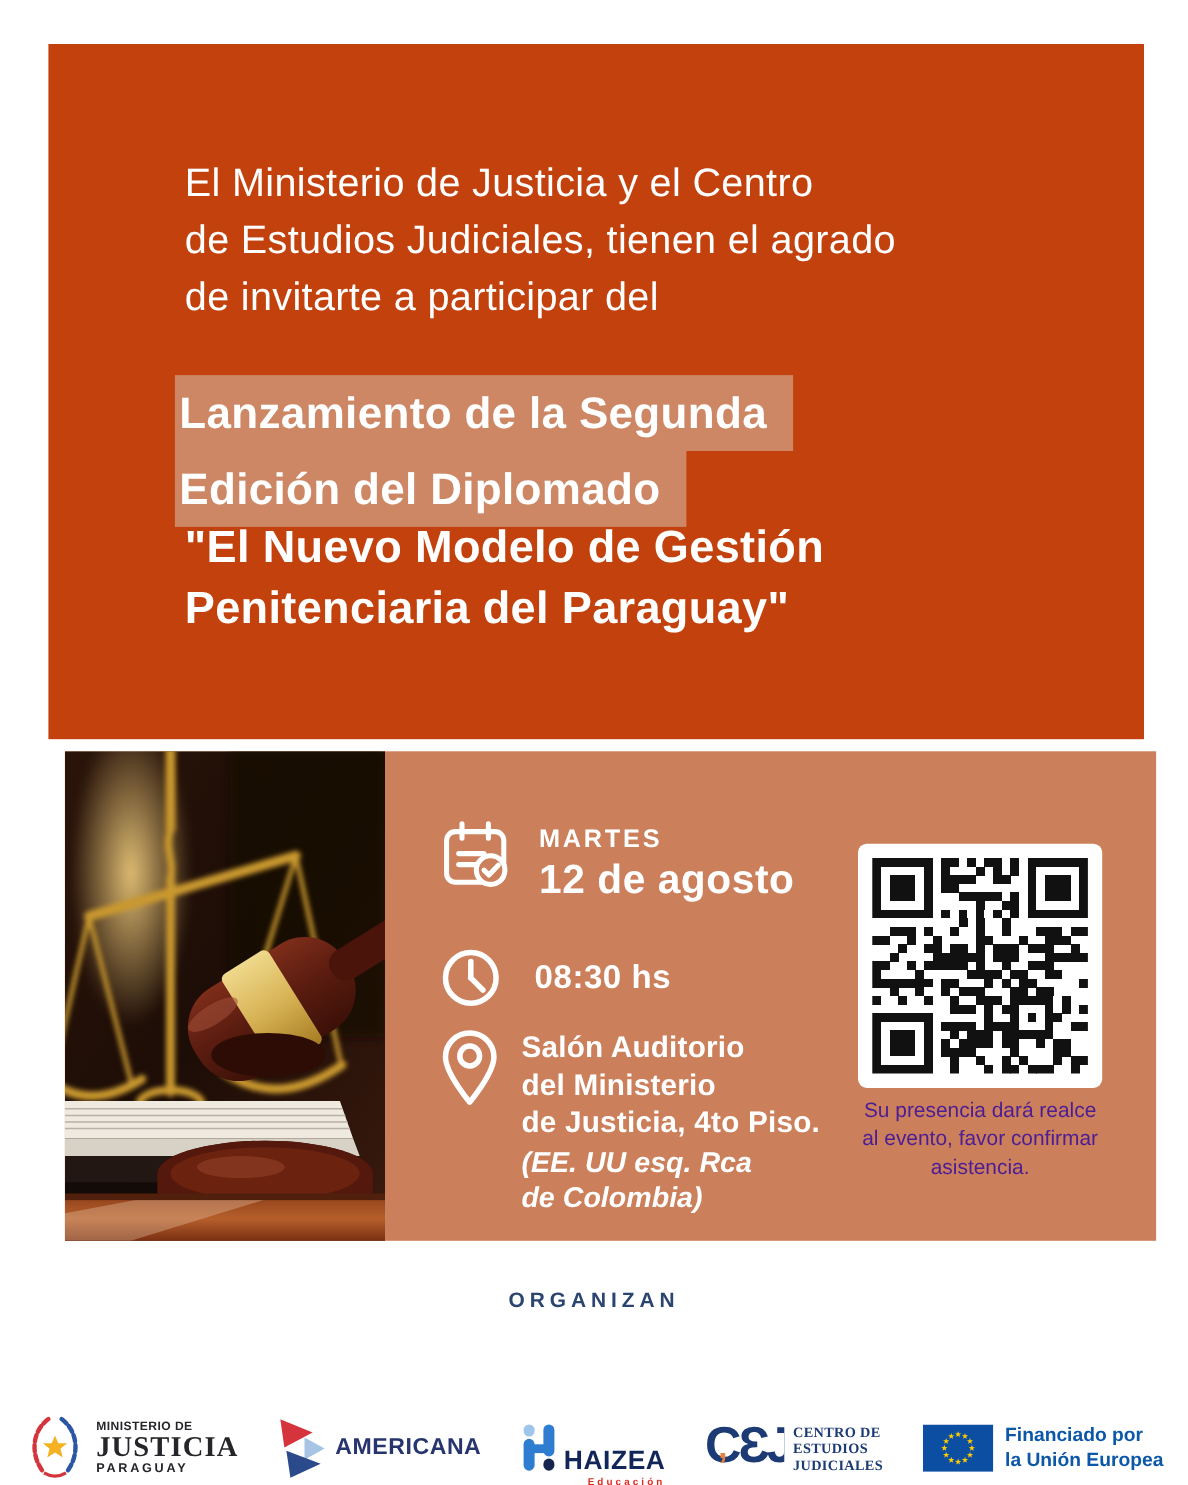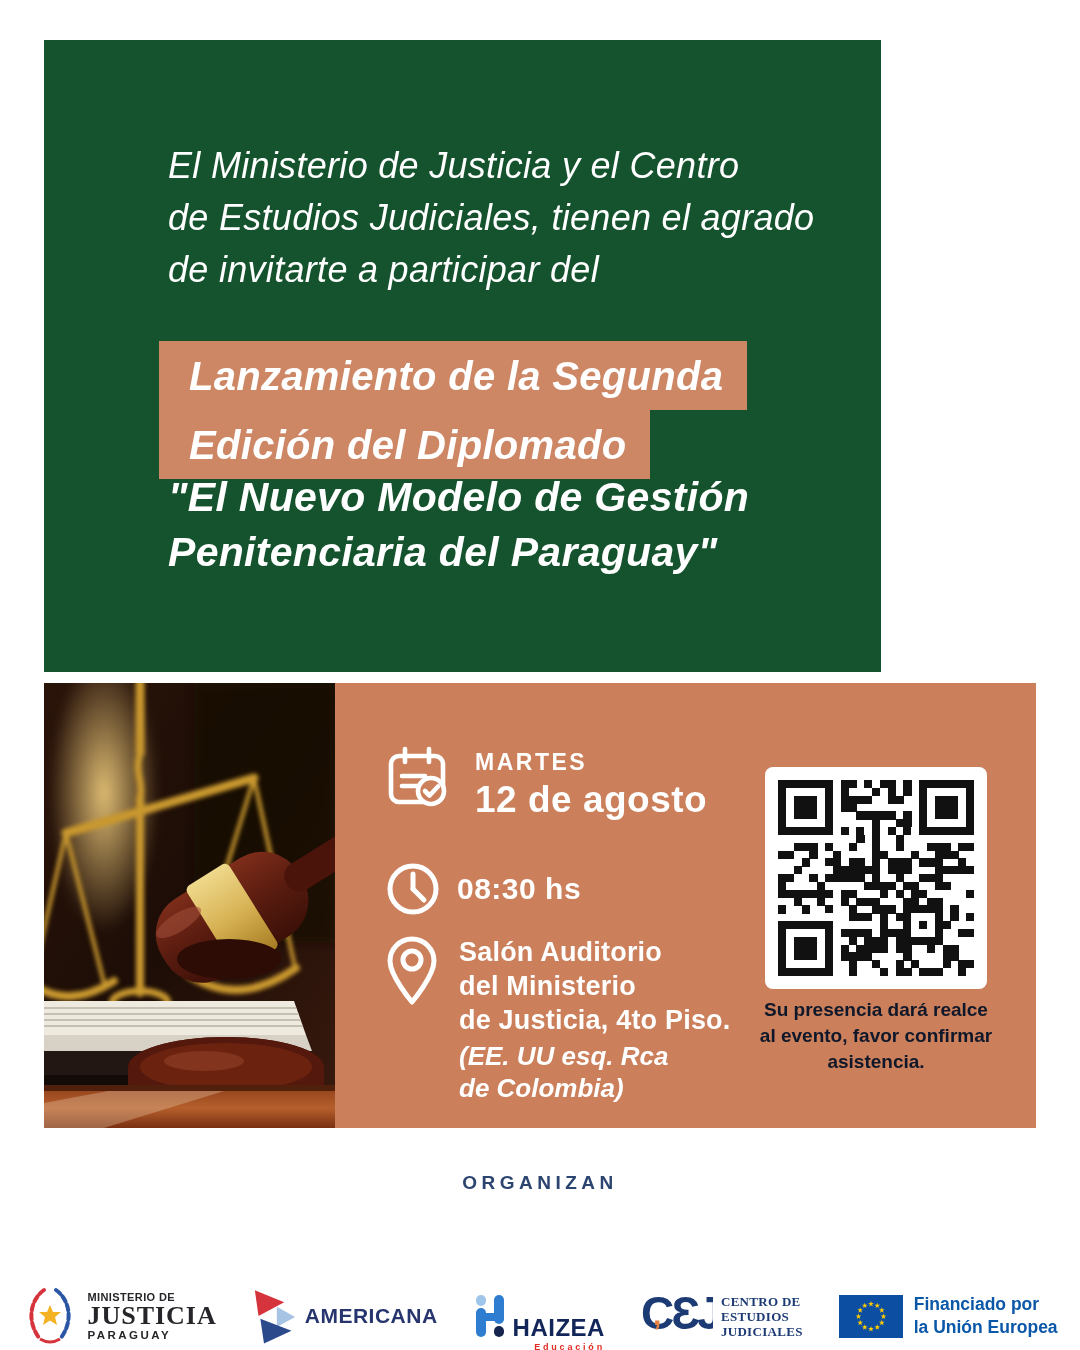--- a/index.html
+++ b/index.html
@@ -1,43 +1,43 @@
 <!DOCTYPE html>
 <html><head>
 <meta charset="utf-8">
 <style>
   * { margin:0; padding:0; box-sizing:border-box; }
   body { width:1080px; height:1350px; background:#ffffff; font-family:"Liberation Sans", sans-serif; position:relative; overflow:hidden; }
   .pre { white-space:pre-line; }
 
   
-  .blue-panel { position:absolute; left:44px; top:40px; width:837px; height:632px; background:#14532d;font-style:italic; }
+  .blue-panel { position:absolute; left:44px; top:40px; width:996px; height:632px; background:#c2410c; }
   .intro { position:absolute; left:124px; top:100px; color:#ffffff; font-size:36px; font-weight:400; line-height:52px; letter-spacing:.3px; }
   .hl-block { position:absolute; left:115px; top:301px; }
   .hl-line { display:table; }
-  .hl-line span { display:inline-block; background:#cd8765; color:#ffffff; font-size:40px; font-weight:600; line-height:40px; padding:15px 24px 14px 30px; letter-spacing:.3px; }
+  .hl-line span { display:inline-block; background:#cd8765; color:#ffffff; font-size:40px; font-weight:600; line-height:40px; padding:15px 24px 14px 4px; letter-spacing:.3px; }
   .quote { position:absolute; left:124px; top:430px; color:#ffffff; font-size:41px; font-weight:700; line-height:55px; letter-spacing:.3px; }
 
   
-  .orange-band { position:absolute; left:44px; top:683px; width:992px; height:445px; background:#cb7f5a; }
+  .orange-band { position:absolute; left:59px; top:683px; width:992px; height:445px; background:#cb7f5a; }
   .photo { position:absolute; left:0; top:0; width:291px; height:445px; }
 
   .detail-row { position:absolute; display:flex; color:#ffffff; }
   .row-date { left:341px; top:62px; gap:26px; }
-  .row-time { left:341px; top:178px; gap:16px; align-items:center; }
+  .row-time { left:341px; top:178px; gap:30px; align-items:center; }
   .row-place { left:341px; top:252px; gap:20px; }
   .day-label { font-size:23px; font-weight:700; letter-spacing:2.5px; margin-top:4px; }
   .date-label { font-size:37px; font-weight:700; margin-top:3px; letter-spacing:.5px; }
   .time-label { font-size:30px; font-weight:700; letter-spacing:.5px; }
   .venue { font-size:27px; font-weight:700; line-height:34px; letter-spacing:.2px; }
   .venue-note { font-size:26px; font-weight:700; font-style:italic; line-height:32px; margin-top:3px; }
 
   .qr-panel { position:absolute; left:721px; top:84px; width:222px; height:222px; background:#ffffff; border-radius:8px; }
   .qr-panel svg { position:absolute; left:13px; top:13px; }
-  .qr-caption { position:absolute; left:700px; top:314px; width:264px; text-align:center; color:#0f172a; font-size:19px; font-weight:700; line-height:26px; }
+  .qr-caption { position:absolute; left:700px; top:314px; width:264px; text-align:center; color:#4c1d95; font-size:19px; font-weight:400; line-height:26px; }
 
   
   .organizan { position:absolute; left:0; top:1172px; width:100%; text-align:center; color:#2c4470; font-size:19px; font-weight:600; letter-spacing:4.5px; }
   .logos { position:absolute; left:0; top:1280px; width:100%; display:flex; justify-content:center; align-items:center; gap:36px; }
   .logo { display:flex; align-items:center; }
 
   .moj-text { margin-left:9px; color:#26262a; }
   .moj-l1 { font-size:11px; font-weight:700; letter-spacing:.4px; }
   .moj-l2 { font-family:"Liberation Serif", serif; font-size:26px; font-weight:700; letter-spacing:1px; line-height:26px;text-align:right; }
   .moj-l3 { font-size:11.5px; font-weight:700; letter-spacing:2.5px; }

